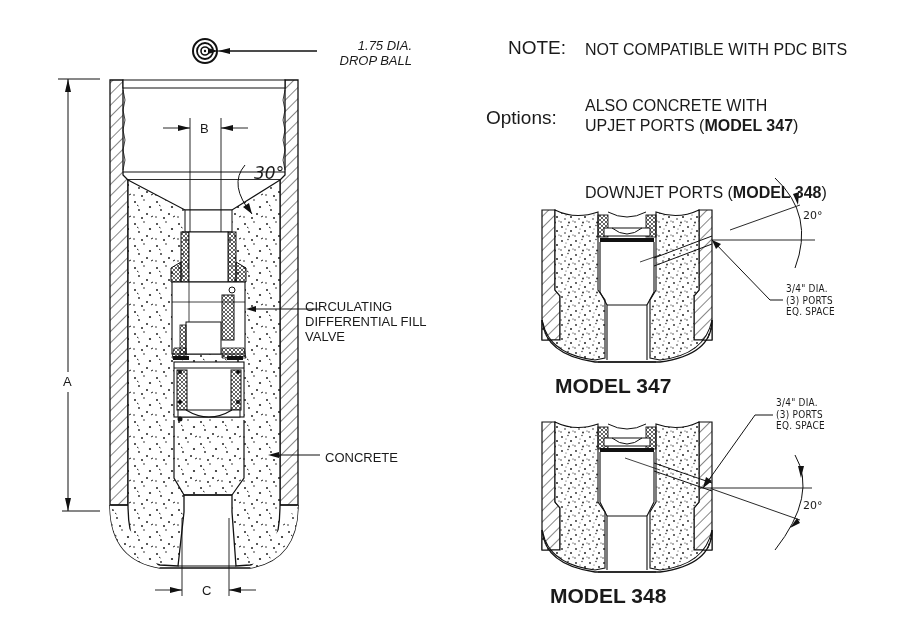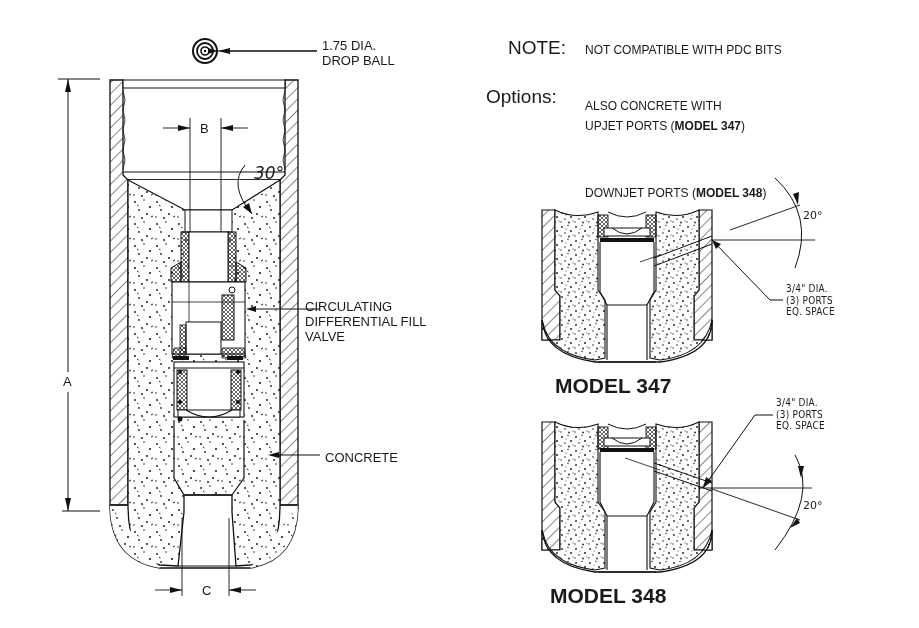--- a/index.html
+++ b/index.html
@@ -1,21 +1,21 @@
 <!DOCTYPE html>
 <html><head>
 <meta charset="utf-8">
 <style>
   html,body{margin:0;padding:0;background:#ffffff;}
   body{width:919px;height:628px;position:relative;overflow:hidden;font-family:"Liberation Sans",sans-serif;color:#1a1a1a;}
   svg{position:absolute;left:0;top:0;}
   .lbl{position:absolute;font-family:"Liberation Sans",sans-serif;font-size:13px;line-height:15px;color:#1a1a1a;white-space:nowrap;}
   .cad{font-family:"DejaVu Sans",sans-serif;font-size:10.5px;line-height:11.5px;letter-spacing:0.3px;transform:scaleX(0.85);transform-origin:left top;}
   .note-key{position:absolute;font-weight:normal;font-size:19px;line-height:22px;}
-  .note-txt{position:absolute;font-size:12px;line-height:18px;}
+  .note-txt{position:absolute;font-size:16px;line-height:18px;}
   .model{position:absolute;font-weight:bold;font-size:21px;line-height:24px;}
   b{font-weight:bold;}
 </style>
 </head>
 <body>
 
 <svg width="919" height="628" viewBox="0 0 919 628">
   <defs>
     <pattern id="hatch" width="8" height="8" patternUnits="userSpaceOnUse" patternTransform="rotate(45)">
       <line x1="0" y1="0" x2="0" y2="8" stroke="#222" stroke-width="1.1"></line>
@@ -208,42 +208,42 @@
     <line x1="712" y1="489" x2="800" y2="520" stroke="#111" stroke-width="0.9"></line>
     <path d="M795,455 Q818,495 775,550" fill="none" stroke="#111" stroke-width="1"></path>
     <path d="M801,478 L798,466 L804,466 Z" fill="#111"></path>
     <path d="M790,528 L797,518 L800,523 Z" fill="#111"></path>
 
     <path d="M703,488 L755,415 L773,415" fill="none" stroke="#111" stroke-width="1"></path>
     <path d="M703,488 L706,477 L712,481 Z" fill="#111"></path>
   </g>
 </svg>
 
-<div class="lbl" style="left:322px;top:38px;text-align:left;width:90px;">
+<div class="lbl" style="left:322px;top:38px;text-align:right;width:90px;font-style:italic;">
   <div>1.75 DIA.</div>
   <div>DROP BALL</div>
 </div>
 
 <div class="lbl" style="left:63px;top:374px;font-size:13px;">A</div>
 <div class="lbl" style="left:200px;top:121px;font-size:13px;">B</div>
 <div class="lbl" style="left:202px;top:583px;font-size:13px;">C</div>
 <div class="lbl" style="left:254px;top:148px;font-size:17px;font-style:italic;font-family:'DejaVu Sans',sans-serif;margin-top:18px;">30°</div>
 
 <div class="lbl" style="left:305px;top:299px;text-align:left;width:150px;">
   <div>CIRCULATING</div>
   <div>DIFFERENTIAL FILL</div>
   <div>VALVE</div>
 </div>
 
 <div class="lbl" style="left:325px;top:450px;">CONCRETE</div>
 
 <div class="note-key" style="left:508px;top:37px;">NOTE:</div>
 <div class="note-txt" style="left:585px;top:41px;">NOT COMPATIBLE WITH PDC BITS</div>
 
-<div class="note-key" style="left:486px;top:86px;">Options:</div>
+<div class="note-key" style="left:486px;top:107px;">Options:</div>
 <div class="note-txt" style="left:585px;top:97px;">ALSO CONCRETE WITH</div>
 <div class="note-txt" style="left:585px;top:117px;"><span>UPJET PORTS (</span><b>MODEL 347</b><span>)</span></div>
 <div class="note-txt" style="left:585px;top:137px;margin-top:47px;"><span>DOWNJET PORTS (</span><b>MODEL 348</b><span>)</span></div>
 
 <div class="lbl" style="left:803px;top:208px;font-size:11px;font-family:'DejaVu Sans',sans-serif;">20°</div>
 <div class="lbl cad" style="left:786px;top:283px;">
   <div>3/4" DIA.</div>
   <div>(3) PORTS</div>
   <div>EQ. SPACE</div>
 </div>

